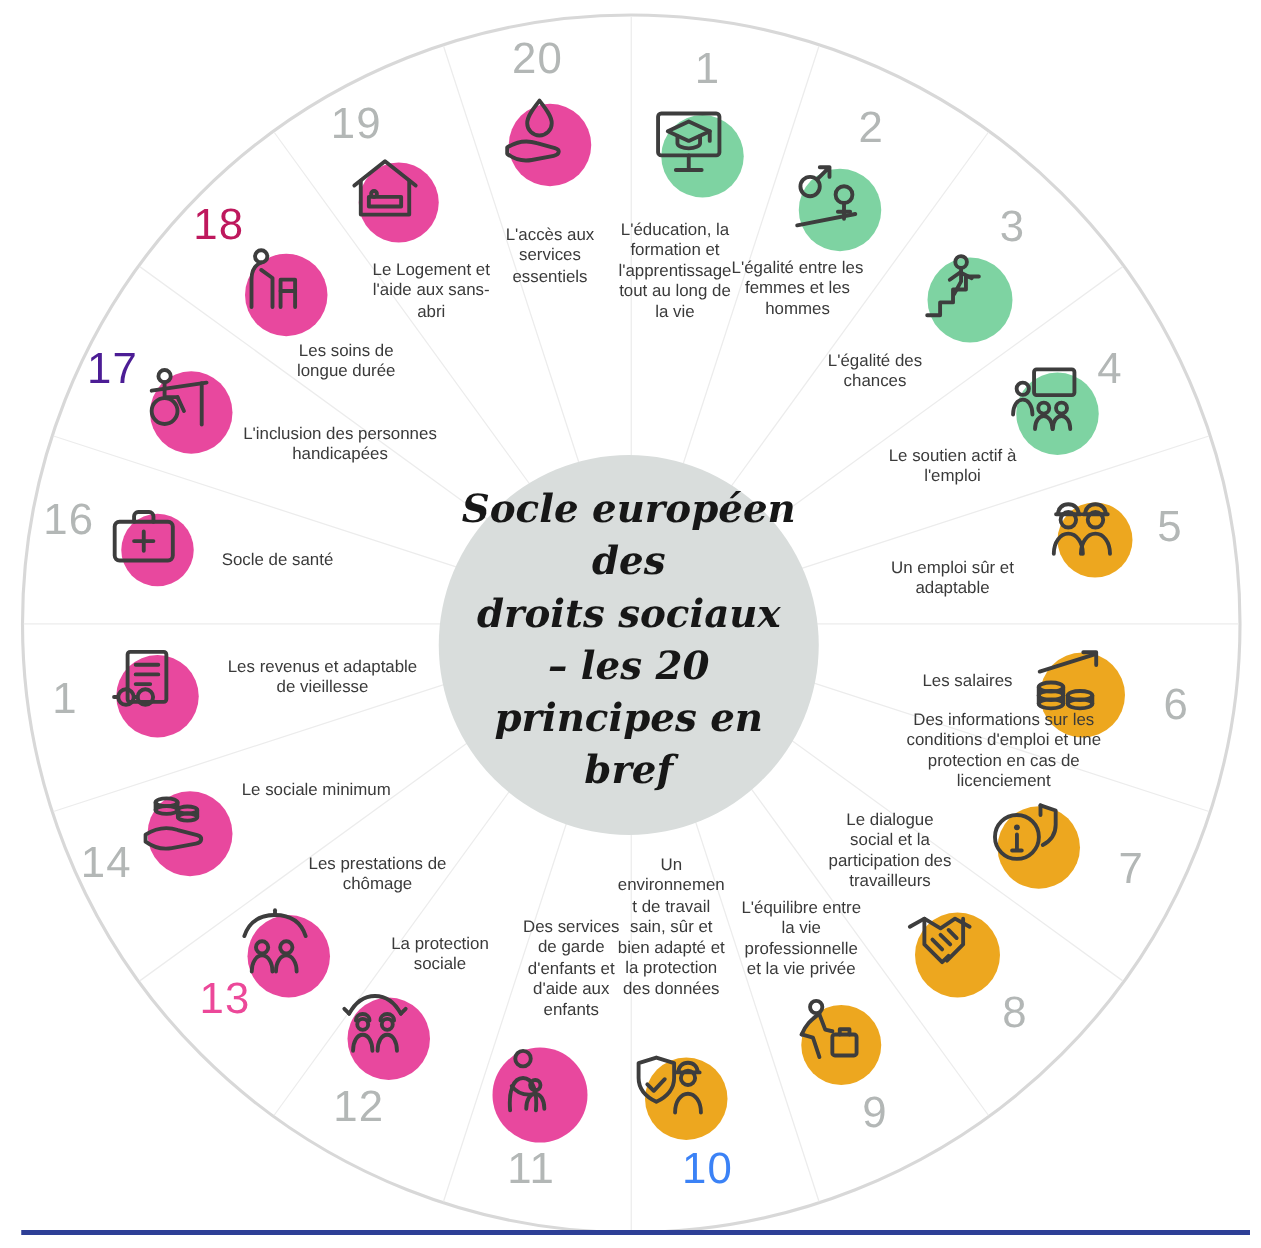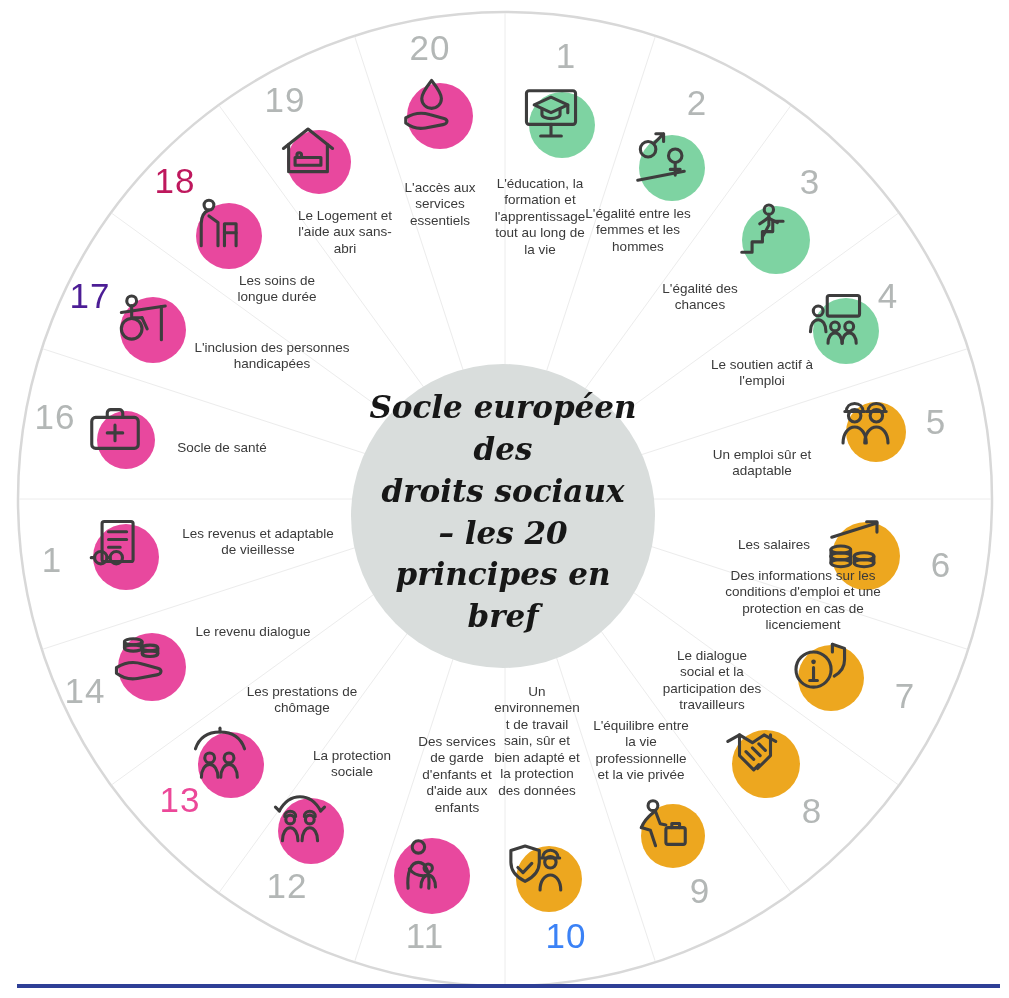--- a/index.html
+++ b/index.html
@@ -282,21 +282,21 @@
         <svg viewBox="0 0 24 24" fill="none" stroke="#3d3d3d" stroke-width="1.2" stroke-linecap="round" stroke-linejoin="round">
           <ellipse cx="9" cy="6.5" rx="3.4" ry="1.2"></ellipse>
           <path d="M5.6 6.5v2.4m6.8-2.4v2.4"></path>
           <ellipse cx="9" cy="8.9" rx="3.4" ry="1.2"></ellipse>
           <ellipse cx="15.5" cy="8.9" rx="3" ry="1.1"></ellipse>
           <path d="M12.5 8.9v2.2m6-2.2v2.2"></path>
           <ellipse cx="15.5" cy="11.1" rx="3" ry="1.1"></ellipse>
           <path d="M2.5 16.5c3.5-2.2 7-2.4 10-1.4l6 1.6c1.8.5 1.6 2.2-.4 2.6l-7.5 1.4c-3 .5-5.8-.3-8.1-2z"></path>
         </svg>
       </div>
-    <div class="lbl" style="width: 146px; left: 253px; top: 632px;">Le revenu dialogue</div>
+    <div class="lbl" style="width: 146px; left: 253px; top: 632px;">Le sociale minimum</div>
   </div>
 
   <div class="principle">
     <div class="num" style="color: rgb(179, 183, 182); left: 52px; top: 559px;">1</div>
     <div class="disc" style="background: rgb(232, 72, 158); height: 66px; width: 66px; left: 126px; top: 557px;"></div>
     <div class="icon" style="left: 115px; top: 546px;">
         <svg viewBox="0 0 24 24" fill="none" stroke="#3d3d3d" stroke-width="1.2" stroke-linecap="round" stroke-linejoin="round">
           <rect x="7" y="2.5" width="12" height="15.5" rx="0.8"></rect>
           <path d="M9.5 6.5h7M9.5 9.5h7M9.5 12.5h4.5"></path>
           <circle cx="6.5" cy="16.5" r="2.4"></circle>

